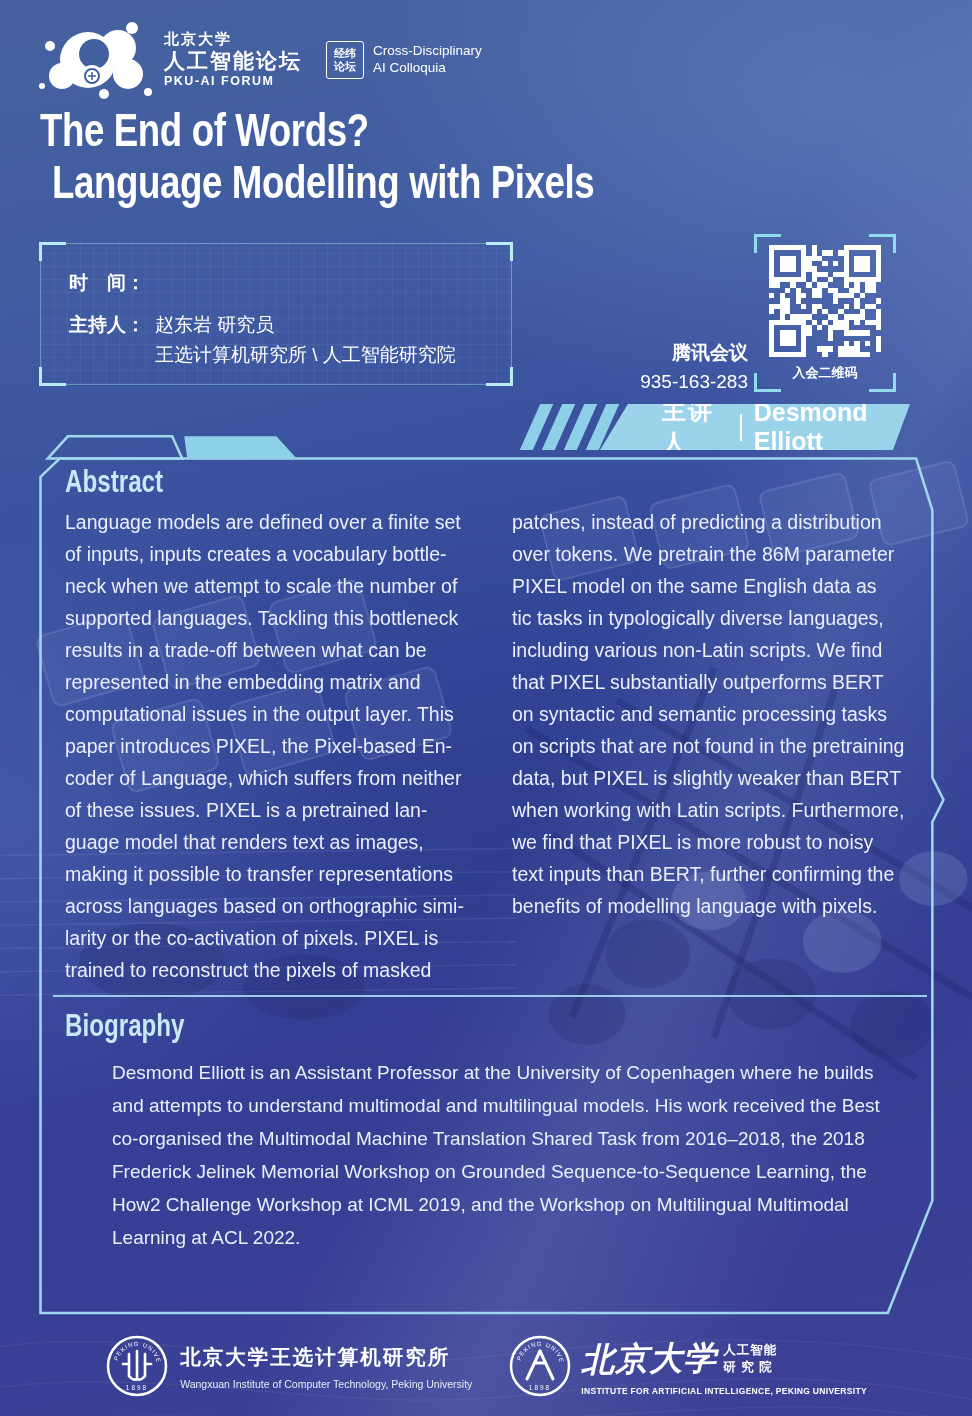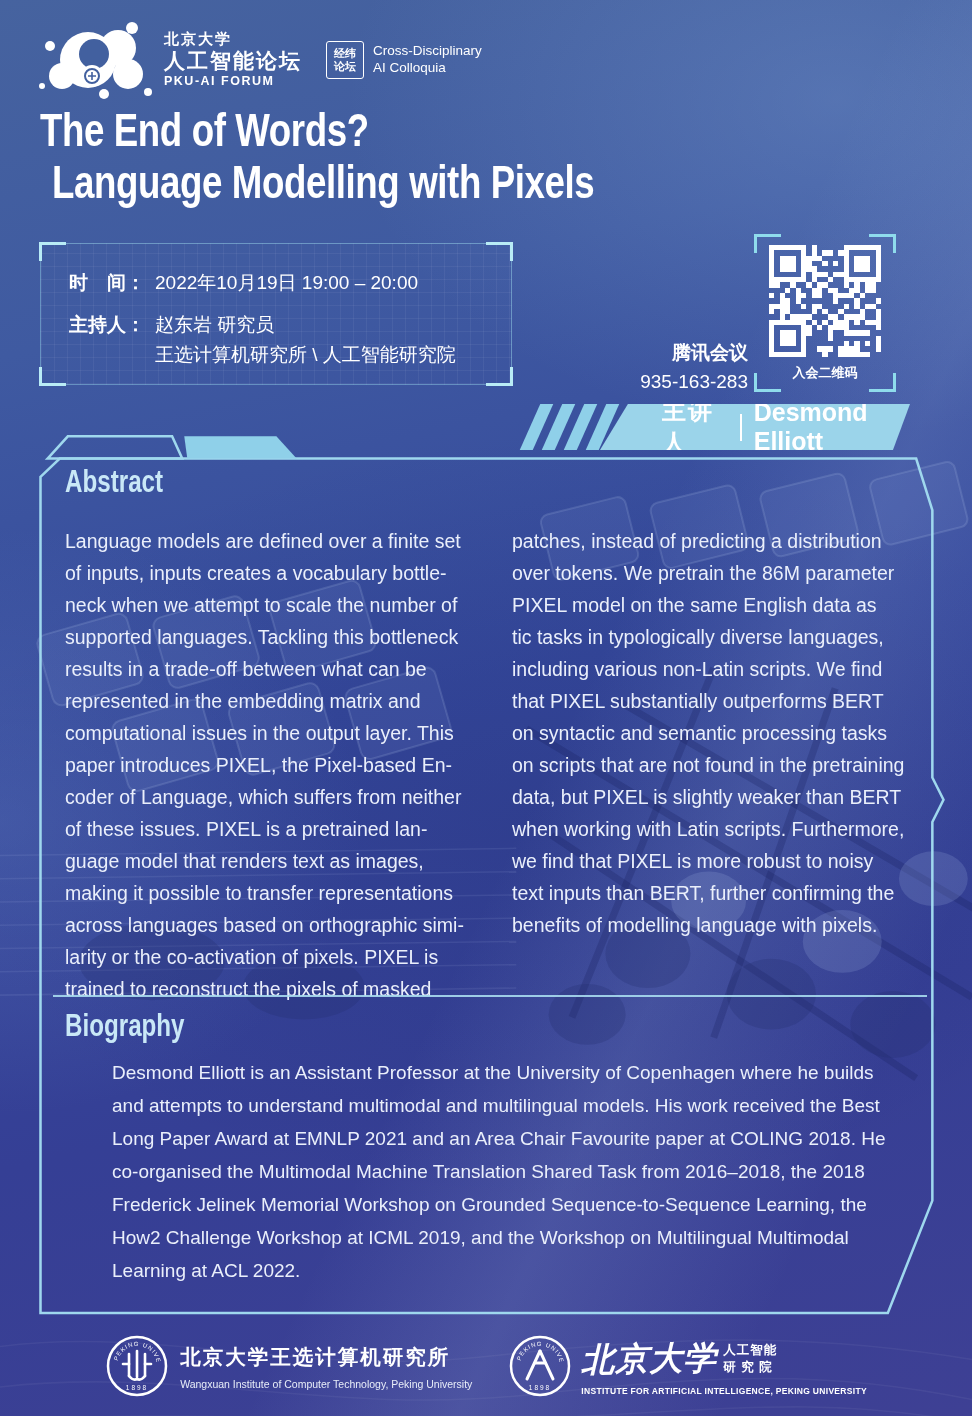--- a/index.html
+++ b/index.html
@@ -78,21 +78,21 @@
   }
   .banner-label{margin-left:62px;font-size:24px;font-weight:700;letter-spacing:2px;}
   .banner-divider{width:2px;height:27px;background:#fff;margin:0 12px 0 14px;}
   .banner-name{font-size:25px;font-weight:700;}
   
   .frame{position:absolute;inset:0;pointer-events:none;z-index:2;}
   .section-heading{position:absolute;margin:0;color:#c9e8f7;z-index:3;}
   .section-heading .condensed{font-size:31px;font-weight:800;letter-spacing:0;}
   .abstract-heading{left:65px;top:464px;}
   .bio-heading{left:65px;top:1008px;}
-  .col{position:absolute;top:506px;z-index:3;font-size:19.5px;color:#eaeffb;margin-top:19px;}
+  .col{position:absolute;top:506px;z-index:3;font-size:19.5px;color:#eaeffb;}
   .col .text-line{height:32px;line-height:32px;white-space:nowrap;}
   .col-left{left:65px;width:432px;}
   .col-right{left:512px;width:412px;}
   .separator{position:absolute;left:53px;top:995px;width:874px;height:2px;background:rgba(169,220,240,.9);z-index:3;}
   .bio-lines{position:absolute;left:65px;top:1056px;width:820px;z-index:3;font-size:19px;color:#eaeffb;margin-left:47px;}
   .bio-lines .text-line{height:33px;line-height:33px;white-space:nowrap;}
   
   .footer{position:absolute;left:0;top:1326px;width:972px;height:80px;display:flex;justify-content:center;gap:36px;z-index:3;}
   .footer-group{display:flex;align-items:center;}
   .seal{width:64px;height:64px;flex:0 0 64px;}
@@ -209,21 +209,20 @@
     <span class="title-line title-line2"><span class="condensed">Language Modelling with Pixels</span></span>
   </h1>
 
   <div class="info-box">
     <span class="bracket br-tl"></span>
     <span class="bracket br-tr"></span>
     <span class="bracket br-bl"></span>
     <span class="bracket br-br"></span>
     <div class="info-row">
       <span class="info-label">时　间：</span>
-      <span>2022年10月19日 19:00 – 20:00</span>
     </div>
     <div class="info-row" style="margin-bottom:4px;">
       <span class="info-label">主持人：</span>
       <span>赵东岩 研究员</span>
     </div>
     <div class="info-row info-indent">
       <span>王选计算机研究所 \ 人工智能研究院</span>
     </div>
   </div>
 
@@ -731,21 +730,20 @@
     </div>
 
   <div class="separator"></div>
 
   <h2 class="section-heading bio-heading">
     <span class="condensed">Biography</span>
   </h2>
   <div class="bio-lines">
       <div class="text-line">Desmond Elliott is an Assistant Professor at the University of Copenhagen where he builds</div>
       <div class="text-line">and attempts to understand multimodal and multilingual models. His work received the Best</div>
-      <div class="text-line">Long Paper Award at EMNLP 2021 and an Area Chair Favourite paper at COLING 2018. He</div>
       <div class="text-line">co-organised the Multimodal Machine Translation Shared Task from 2016–2018, the 2018</div>
       <div class="text-line">Frederick Jelinek Memorial Workshop on Grounded Sequence-to-Sequence Learning, the</div>
       <div class="text-line">How2 Challenge Workshop at ICML 2019, and the Workshop on Multilingual Multimodal</div>
       <div class="text-line">Learning at ACL 2022.</div>
     </div>
 
   <footer class="footer">
     <div class="footer-group">
       <svg class="seal" viewBox="-32 -32 64 64" aria-hidden="true">
         <circle r="29" fill="none" stroke="#fff" stroke-width="2.5"></circle>

